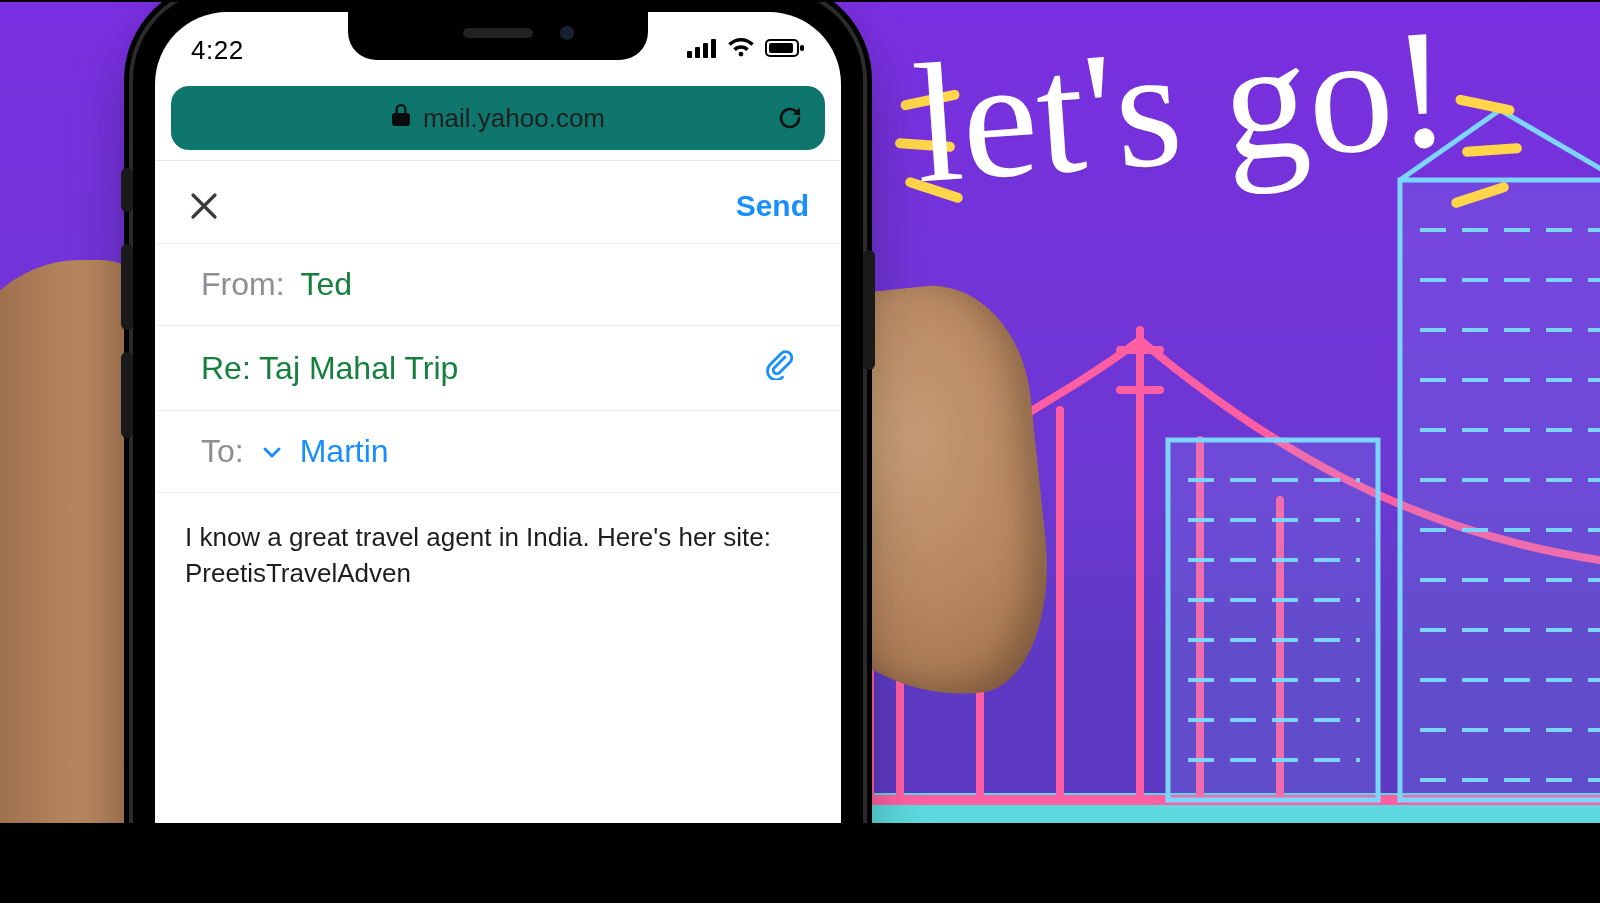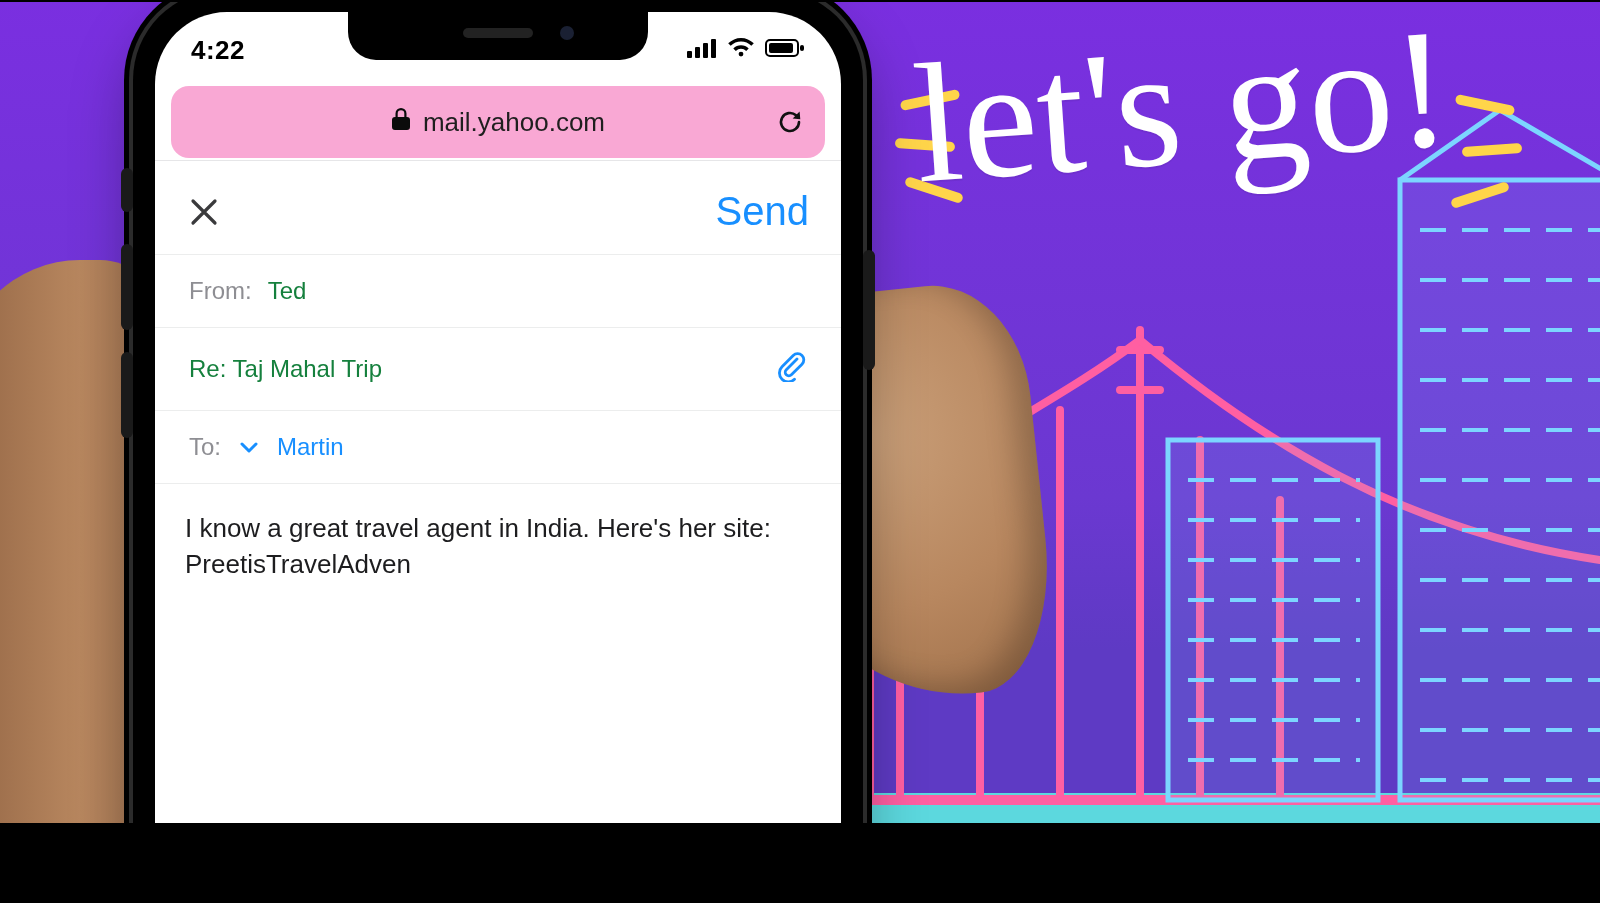--- a/index.html
+++ b/index.html
@@ -94,30 +94,30 @@
     position: absolute; top: 14px; left: calc(50% + 62px);
     width: 14px; height: 14px; border-radius: 50%; background: #1a2033;
   }
 
   
   .statusbar {
     position: absolute; top: 0; left: 0; right: 0; height: 62px;
     display: flex; align-items: center; justify-content: space-between;
     padding: 14px 36px 0;
     z-index: 40;
-    font-weight: 700;
+    font-weight: 400;
   }
   .status-time { font-size: 26px; color:#000; letter-spacing: .5px; }
   .status-right { display: flex; align-items: center; gap: 10px; }
 
   
   .browser-bar {
     position: absolute; top: 74px; left: 16px; right: 16px;
-    height: 72px;
-    background: #f9a8d4;
+    height: 64px;
+    background: #0f766e;
     border-radius: 18px;
     display: flex; align-items: center; justify-content: center;
     z-index: 30;
   }
   .url-wrap { display:flex; align-items:center; gap:12px; color:#1f1f1f; font-size:26px; }
   .refresh-btn {
     position: absolute; right: 18px; top: 50%; transform: translateY(-50%);
     width: 34px; height: 34px; display:flex; align-items:center; justify-content:center;
     color:#111;
   }
@@ -132,29 +132,29 @@
   .compose-header {
     display: flex; align-items: center; justify-content: space-between;
     padding: 22px 30px 14px 30px;
     border-bottom: 1px solid #eceded;
   }
   .close-x {
     width: 38px; height: 38px; display:flex; align-items:center; justify-content:center;
     color: #3a3a3c;
   }
   .send-btn {
-    font-size: 40px; color:#188fff; font-weight: 400;
+    font-size: 30px; color:#188fff; font-weight: 700;
     background:none; border:none; padding: 6px 2px;
   }
 
   .field-row {
     display: flex; align-items: center;
-    padding: 22px 34px;
+    padding: 22px 46px;
     border-bottom: 1px solid #eceded;
-    font-size: 24px;
+    font-size: 32px;
     gap: 16px;
   }
   .field-label { color:#8e8e93; }
   .field-value { color:#15803d; }
   .field-value.link { color:#188fff; }
   .chevron-exp { color:#188fff; display:inline-flex; }
   .attach { margin-left:auto; color:#188fff; }
 
   .body-area {
     flex: 1;

